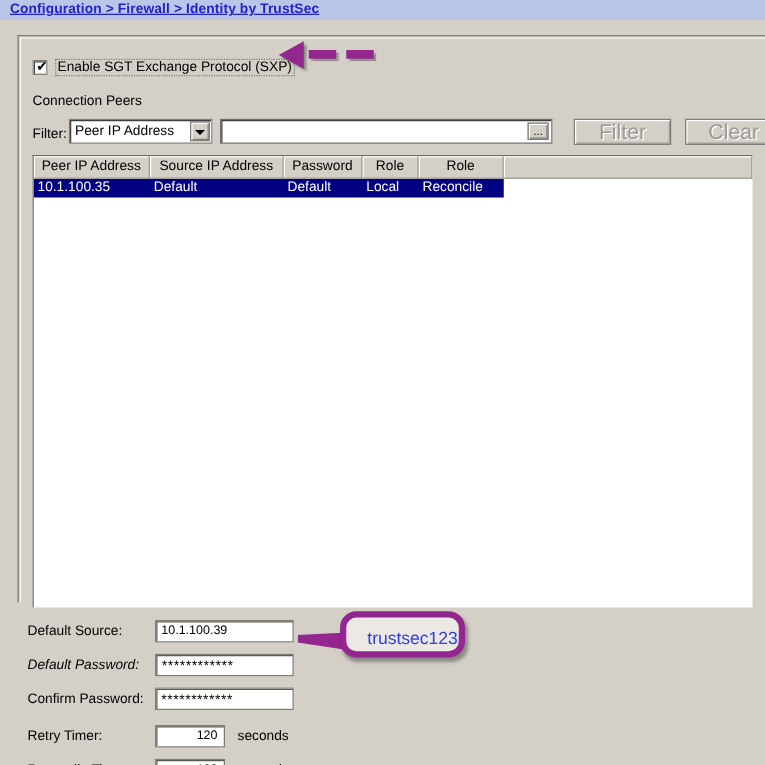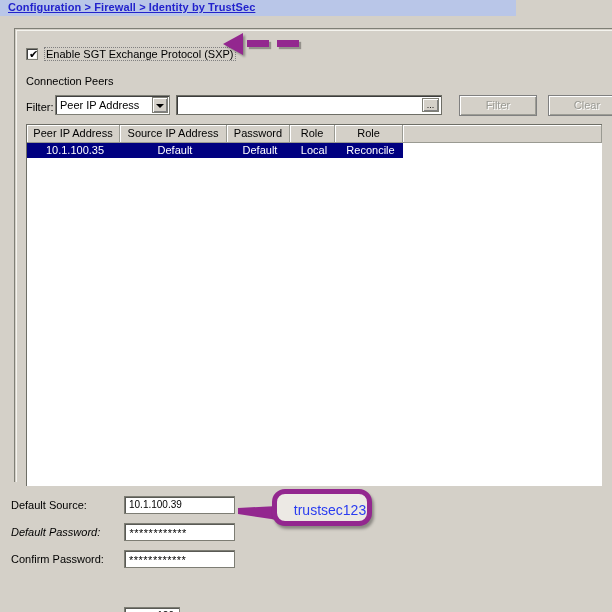--- a/index.html
+++ b/index.html
@@ -5,21 +5,21 @@
   html,body{margin:0;padding:0;}
   body{
     width:612px;height:612px;
     background:#d4d0c8;
     font-family:"Liberation Sans","DejaVu Sans",sans-serif;
     font-size:11px;color:#000;
     overflow:hidden;position:relative;
   }
   
   .breadcrumb-bar{
-    position:absolute;left:0;top:0;width:516px;height:16px;
+    position:absolute;left:0;top:0;width:612px;height:16px;
     background:#b9c6e8;
     border-bottom:1px solid #8b9cc9;
   }
   .breadcrumb-text{
     position:absolute;left:8px;top:1px;
     font-size:11px;font-weight:bold;color:#2222cc;
     text-decoration:underline;white-space:nowrap;
     letter-spacing:0.1px;
   }
   
@@ -89,21 +89,21 @@
     background:#d4d0c8;border:1px solid #7f7f76;box-sizing:border-box;
     box-shadow:inset 1px 1px 0 #fff,inset -1px -1px 0 #808080;
     font-size:9px;line-height:12px;text-align:center;color:#000;
   }
   
   .pbtn{
     position:absolute;top:79px;height:21px;width:78px;
     background:#d4d0c8;box-sizing:border-box;
     border:1px solid #808080;
     box-shadow:inset 1px 1px 0 #fff, inset -1px -1px 0 #9d9d95;
-    font-size:11px;color:#9a9a94;text-align:center;line-height:19px;
+    font-size:17px;color:#9a9a94;text-align:center;line-height:19px;
     text-shadow:1px 1px 0 #fff;
   }
   .pbtn.filter{left:459px;}
   .pbtn.clear{left:548px;}
   
   .listview{
     position:absolute;left:26px;top:108px;width:576px;height:362px;
     background:#fff;box-sizing:border-box;
     border-top:1px solid #6e6e66;
     border-left:1px solid #6e6e66;
@@ -112,29 +112,29 @@
   }
   .lv-header{display:flex;height:18px;}
   .lv-th{
     background:#d4d0c8;
     border-right:1px solid #9a9a92;
     border-bottom:1px solid #9a9a92;
     box-shadow:inset 1px 1px 0 #fff;
     font-size:11px;line-height:17px;text-align:center;
     box-sizing:border-box;overflow:hidden;white-space:nowrap;
   }
-  .lv-row{display:flex;height:15px;background:#000080;color:#fff;text-align:center;}
+  .lv-row{display:flex;height:15px;background:#000080;color:#fff;}
   .lv-td{
     font-size:11px;line-height:15px;padding-left:3px;
     box-sizing:border-box;overflow:hidden;white-space:nowrap;
   }
   
   .form-area{position:absolute;left:0;top:470px;width:612px;height:142px;}
   .frow{position:absolute;left:0;width:612px;height:22px;}
-  .flabel{position:absolute;left:11px;top:3px;font-size:11px;white-space:nowrap;}
+  .flabel{position:absolute;left:22px;top:3px;font-size:11px;white-space:nowrap;}
   .finput{
     position:absolute;background:#fff;box-sizing:border-box;
     border:1px solid #7d7d74;
     box-shadow:inset 1px 1px 0 #5a5a55;
     height:18px;top:0;
   }
   .finput .val{position:absolute;left:4px;top:2px;font-size:10px;white-space:nowrap;}
   .finput .val.num{left:auto;right:5px;}
   .pw .val{letter-spacing:0.5px;font-size:11px;top:3px;}
   .units{position:absolute;font-size:11px;top:3px;}
@@ -235,20 +235,27 @@
         <div class="finput pw" style="left: 124px; width: 111px;">
           <span class="val">************</span>
         </div>
       </div>
       <div class="frow" style="top: 64px;">
         <div class="flabel">Confirm Password:</div>
         <div class="finput pw" style="left: 124px; width: 111px;">
           <span class="val">************</span>
         </div>
       </div>
+      <div class="frow" style="top: 94px;">
+        <div class="flabel">Retry Timer:</div>
+        <div class="finput" style="left: 124px; width: 56px;">
+          <span class="val num">120</span>
+        </div>
+        <div class="units" style="left: 190px;">seconds</div>
+      </div>
       <div class="frow" style="top: 121px;">
         <div class="flabel">Reconcile Timer:</div>
         <div class="finput" style="left: 124px; width: 56px;">
           <span class="val num">120</span>
         </div>
         <div class="units" style="left: 190px;">seconds</div>
       </div>
     </div>
 
 </div>

